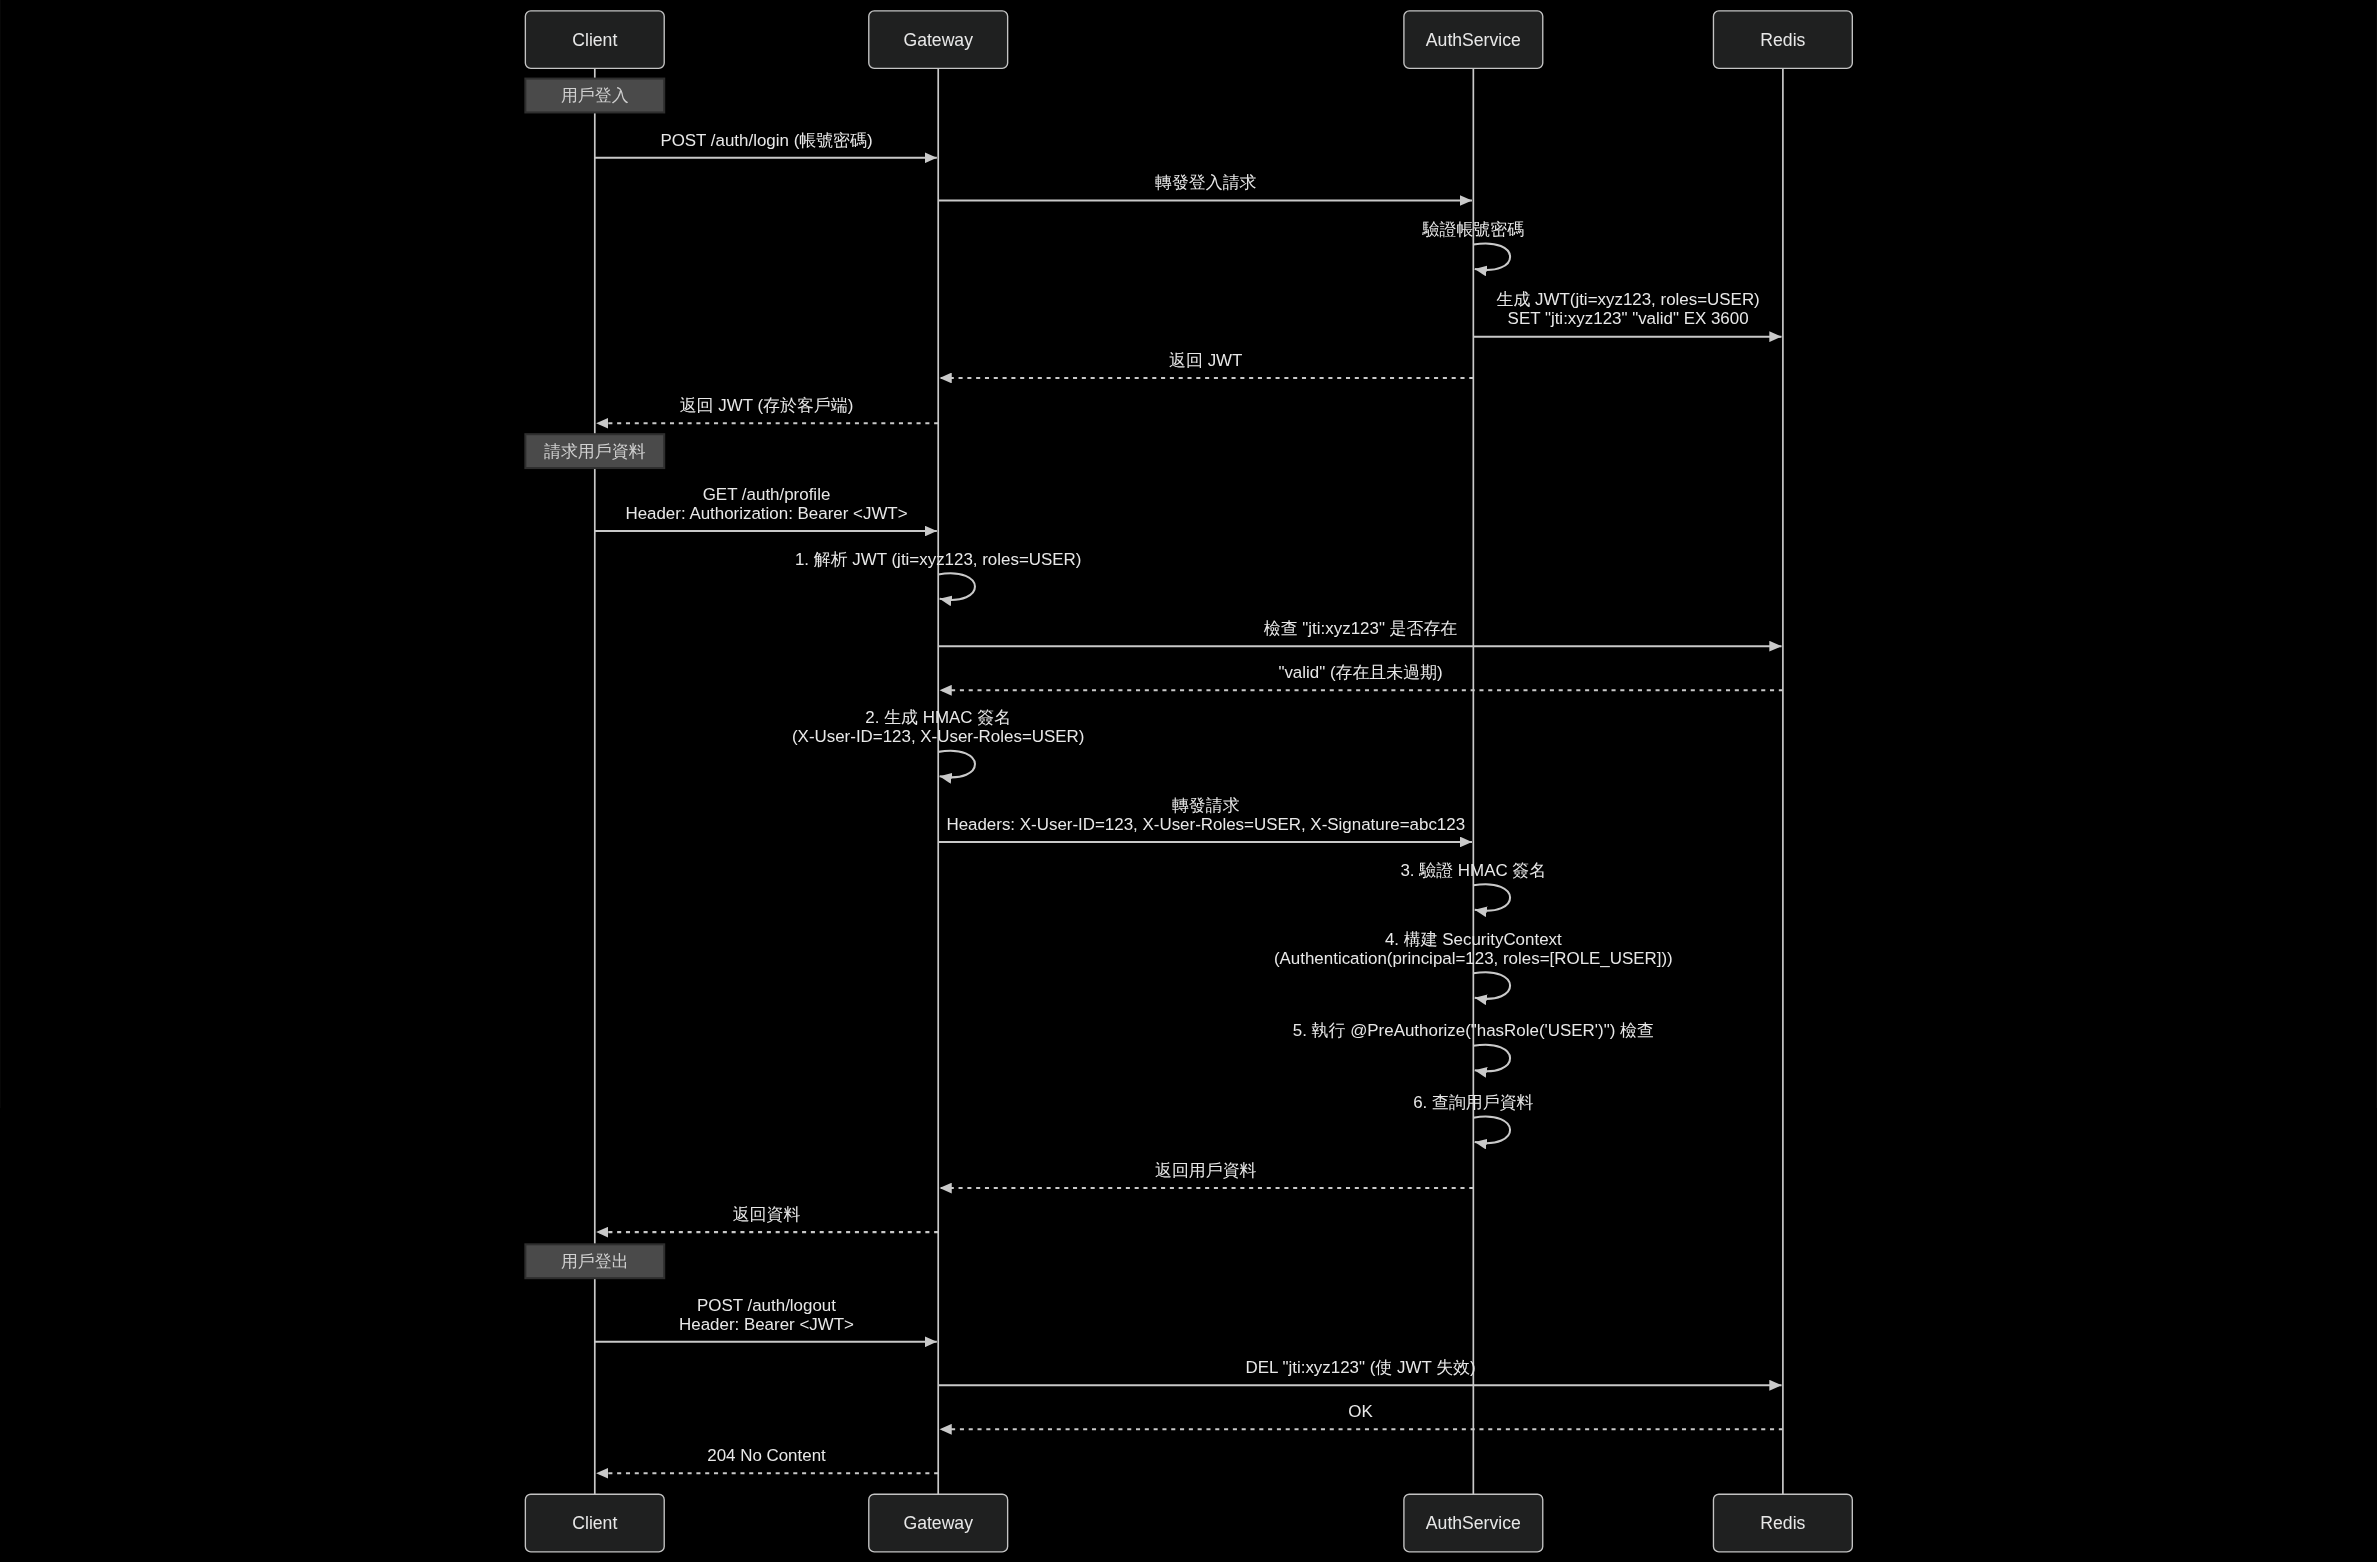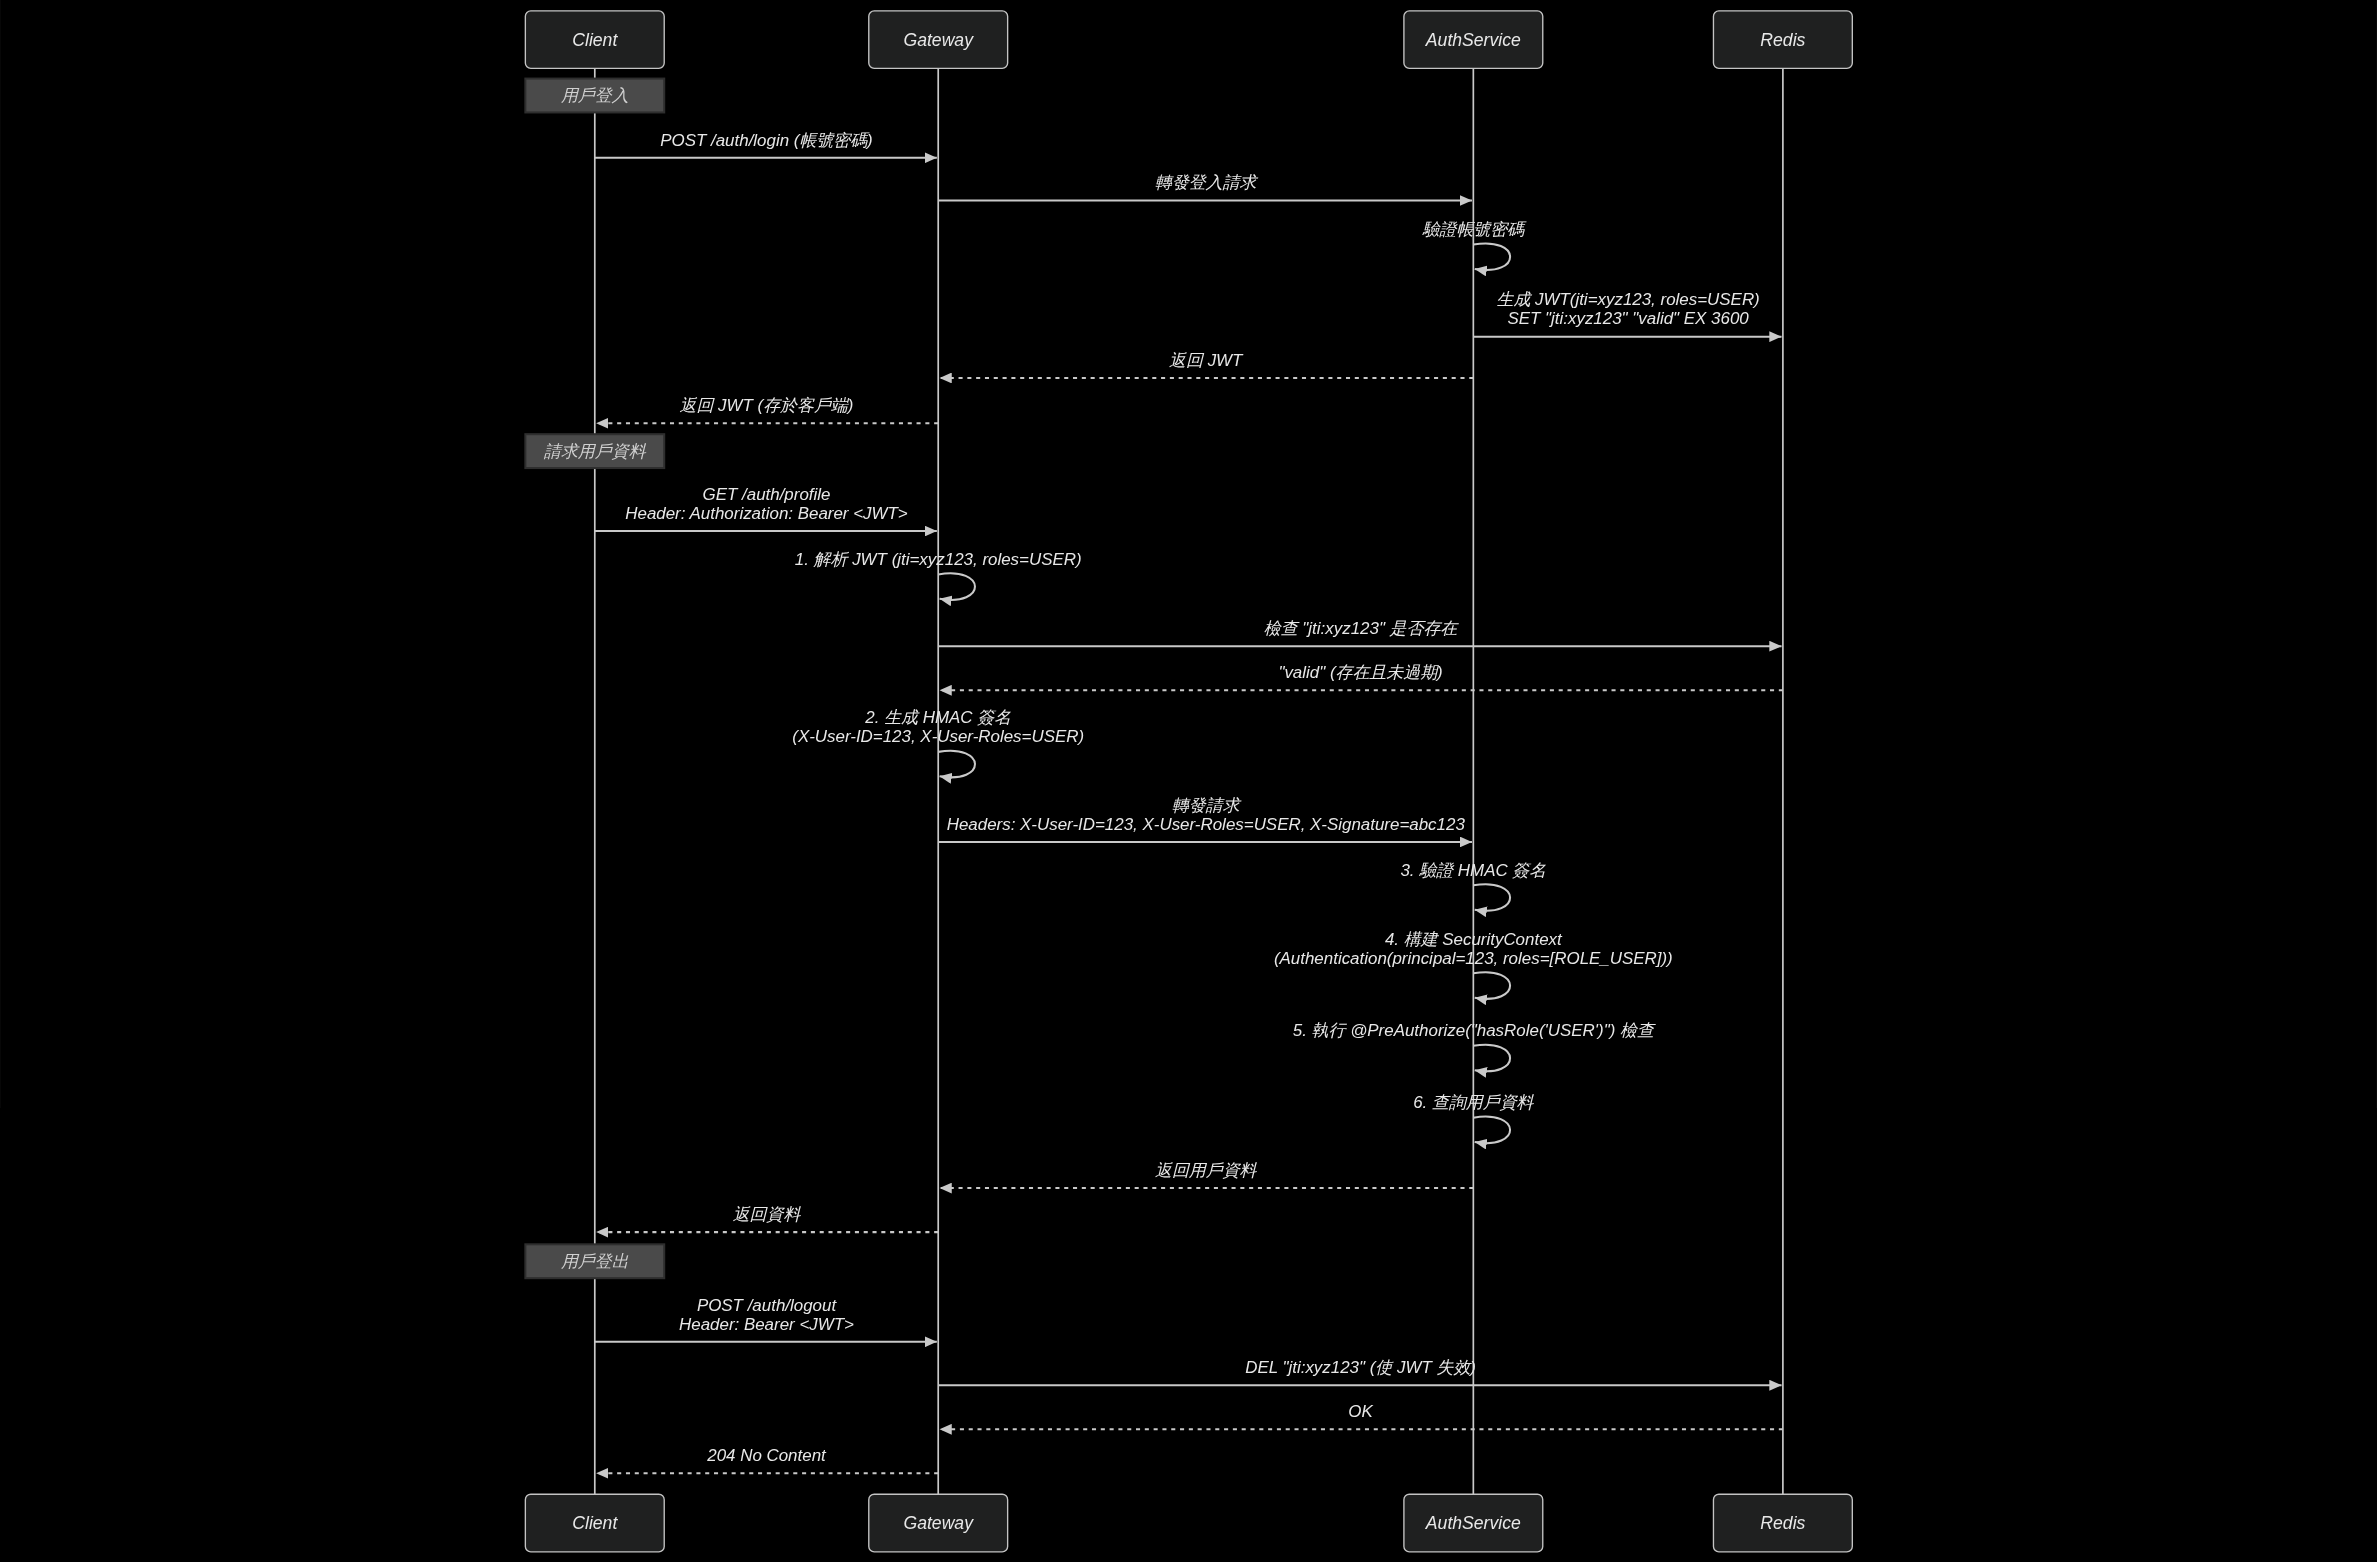--- a/index.html
+++ b/index.html
@@ -9,21 +9,20 @@
     width: 2377px;
     height: 1562px;
     overflow: hidden;
     font-family: "Liberation Sans", sans-serif;
   }
   #stage {
     position: relative;
     width: 2377px;
     height: 1108px;
     background: #737373;
-    font-style: italic;
   }
   svg text {
     font-family: "Liberation Sans", "DejaVu Sans", sans-serif;
   }
 </style>
 </head>
 <body>
 
 <div id="stage">
   <svg id="diagram-svg" width="2377" height="1562" viewBox="0 0 3509 2306" xmlns="http://www.w3.org/2000/svg">

